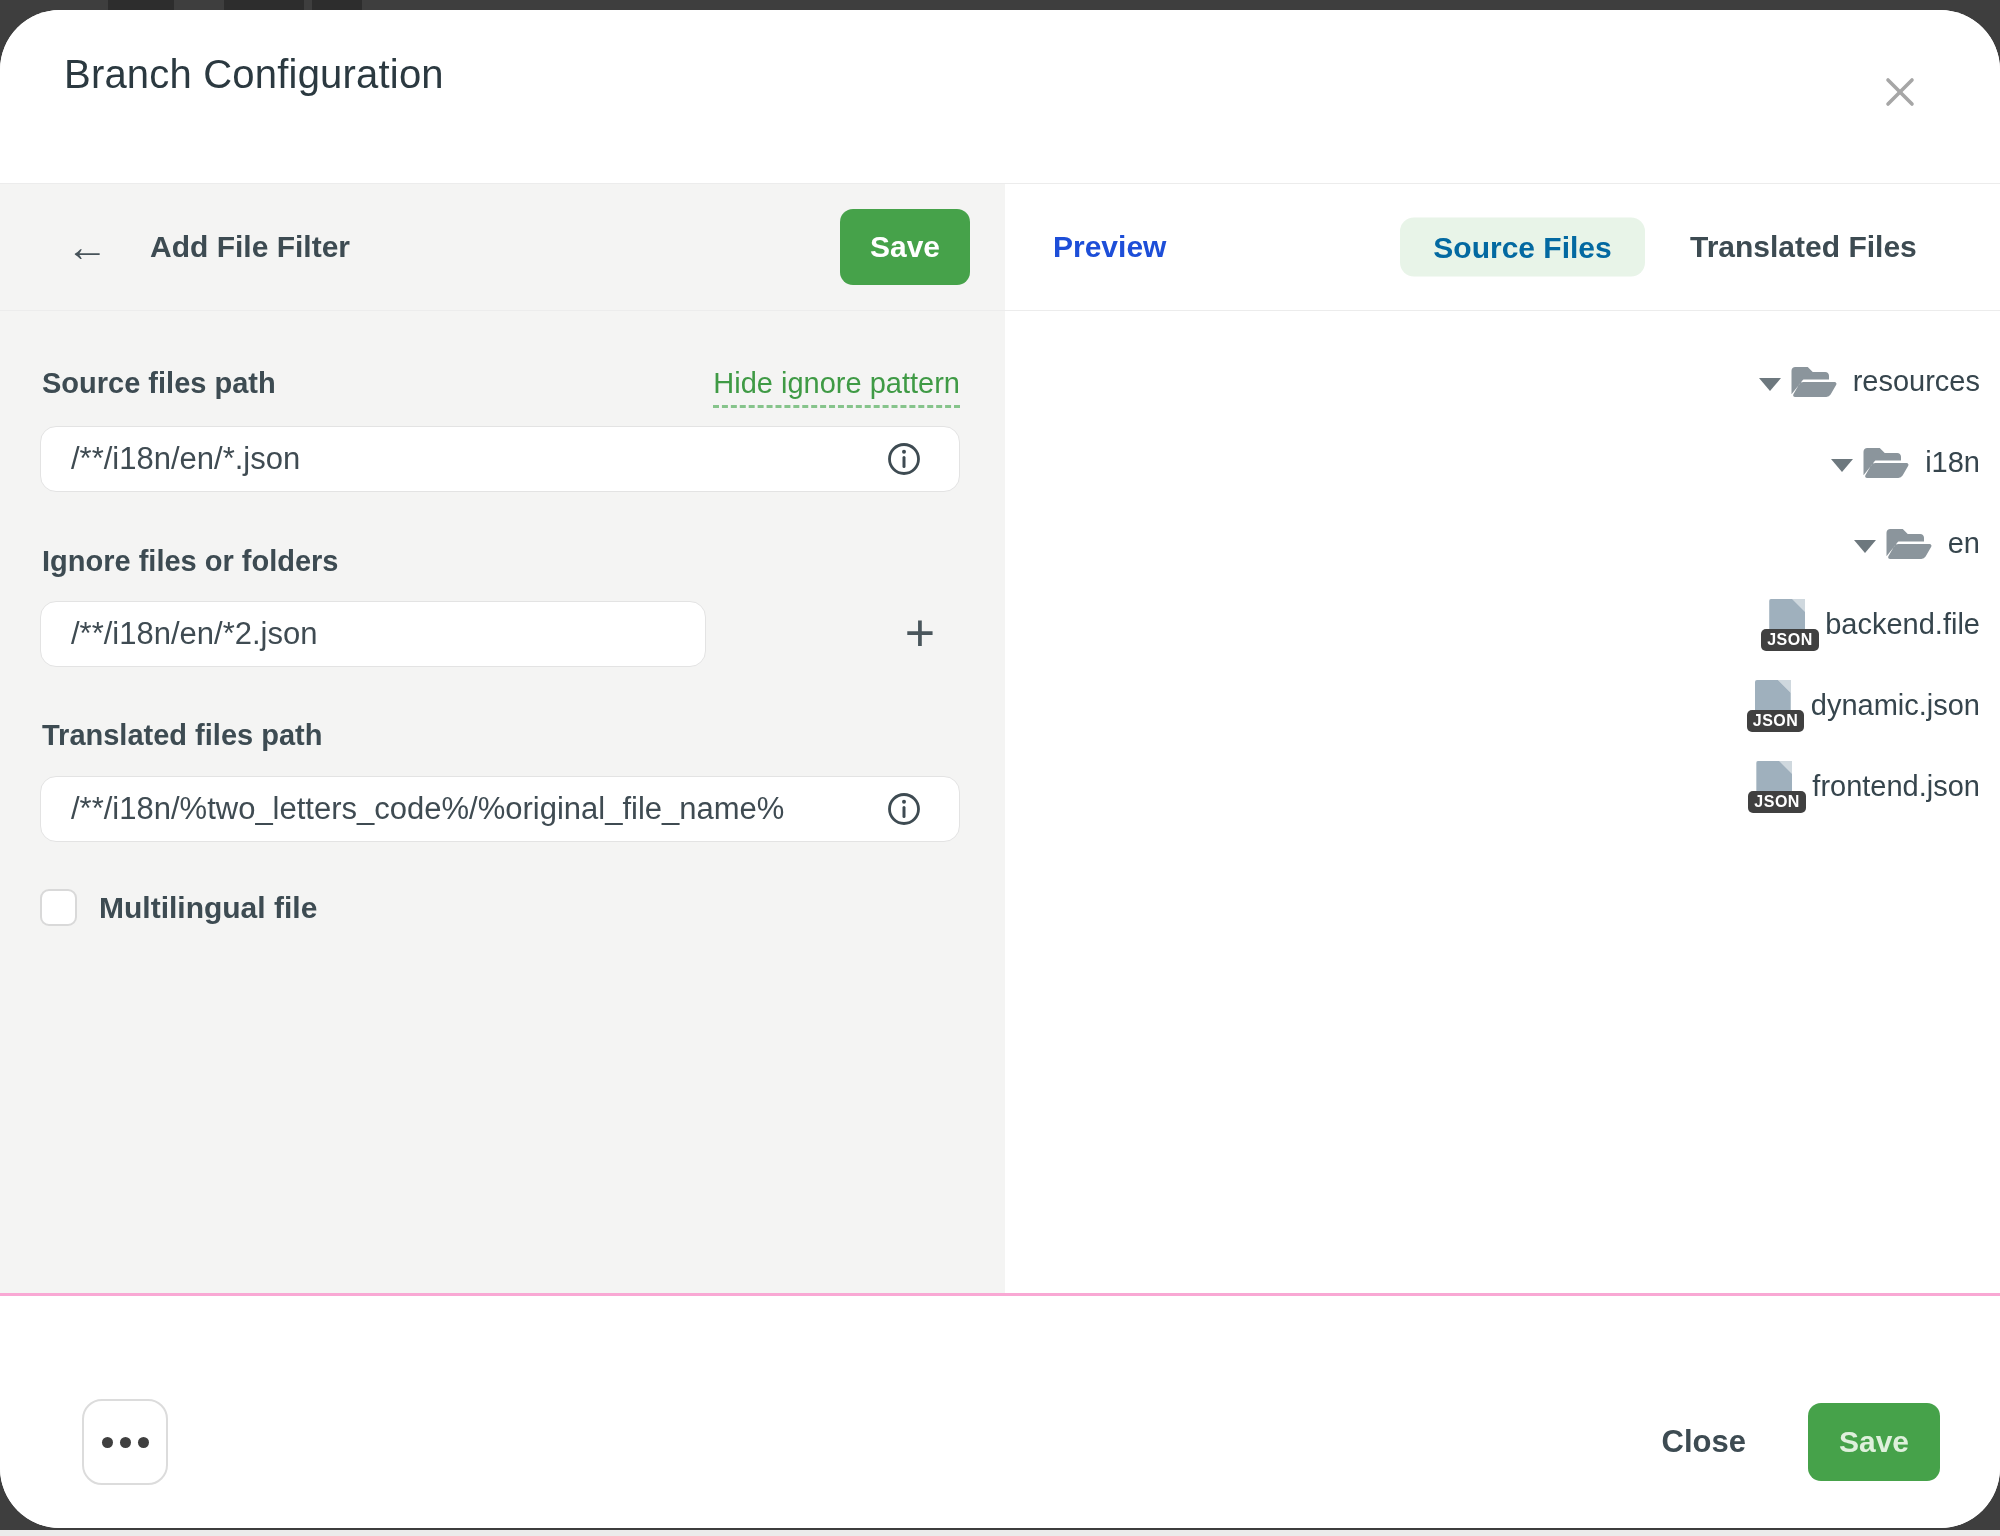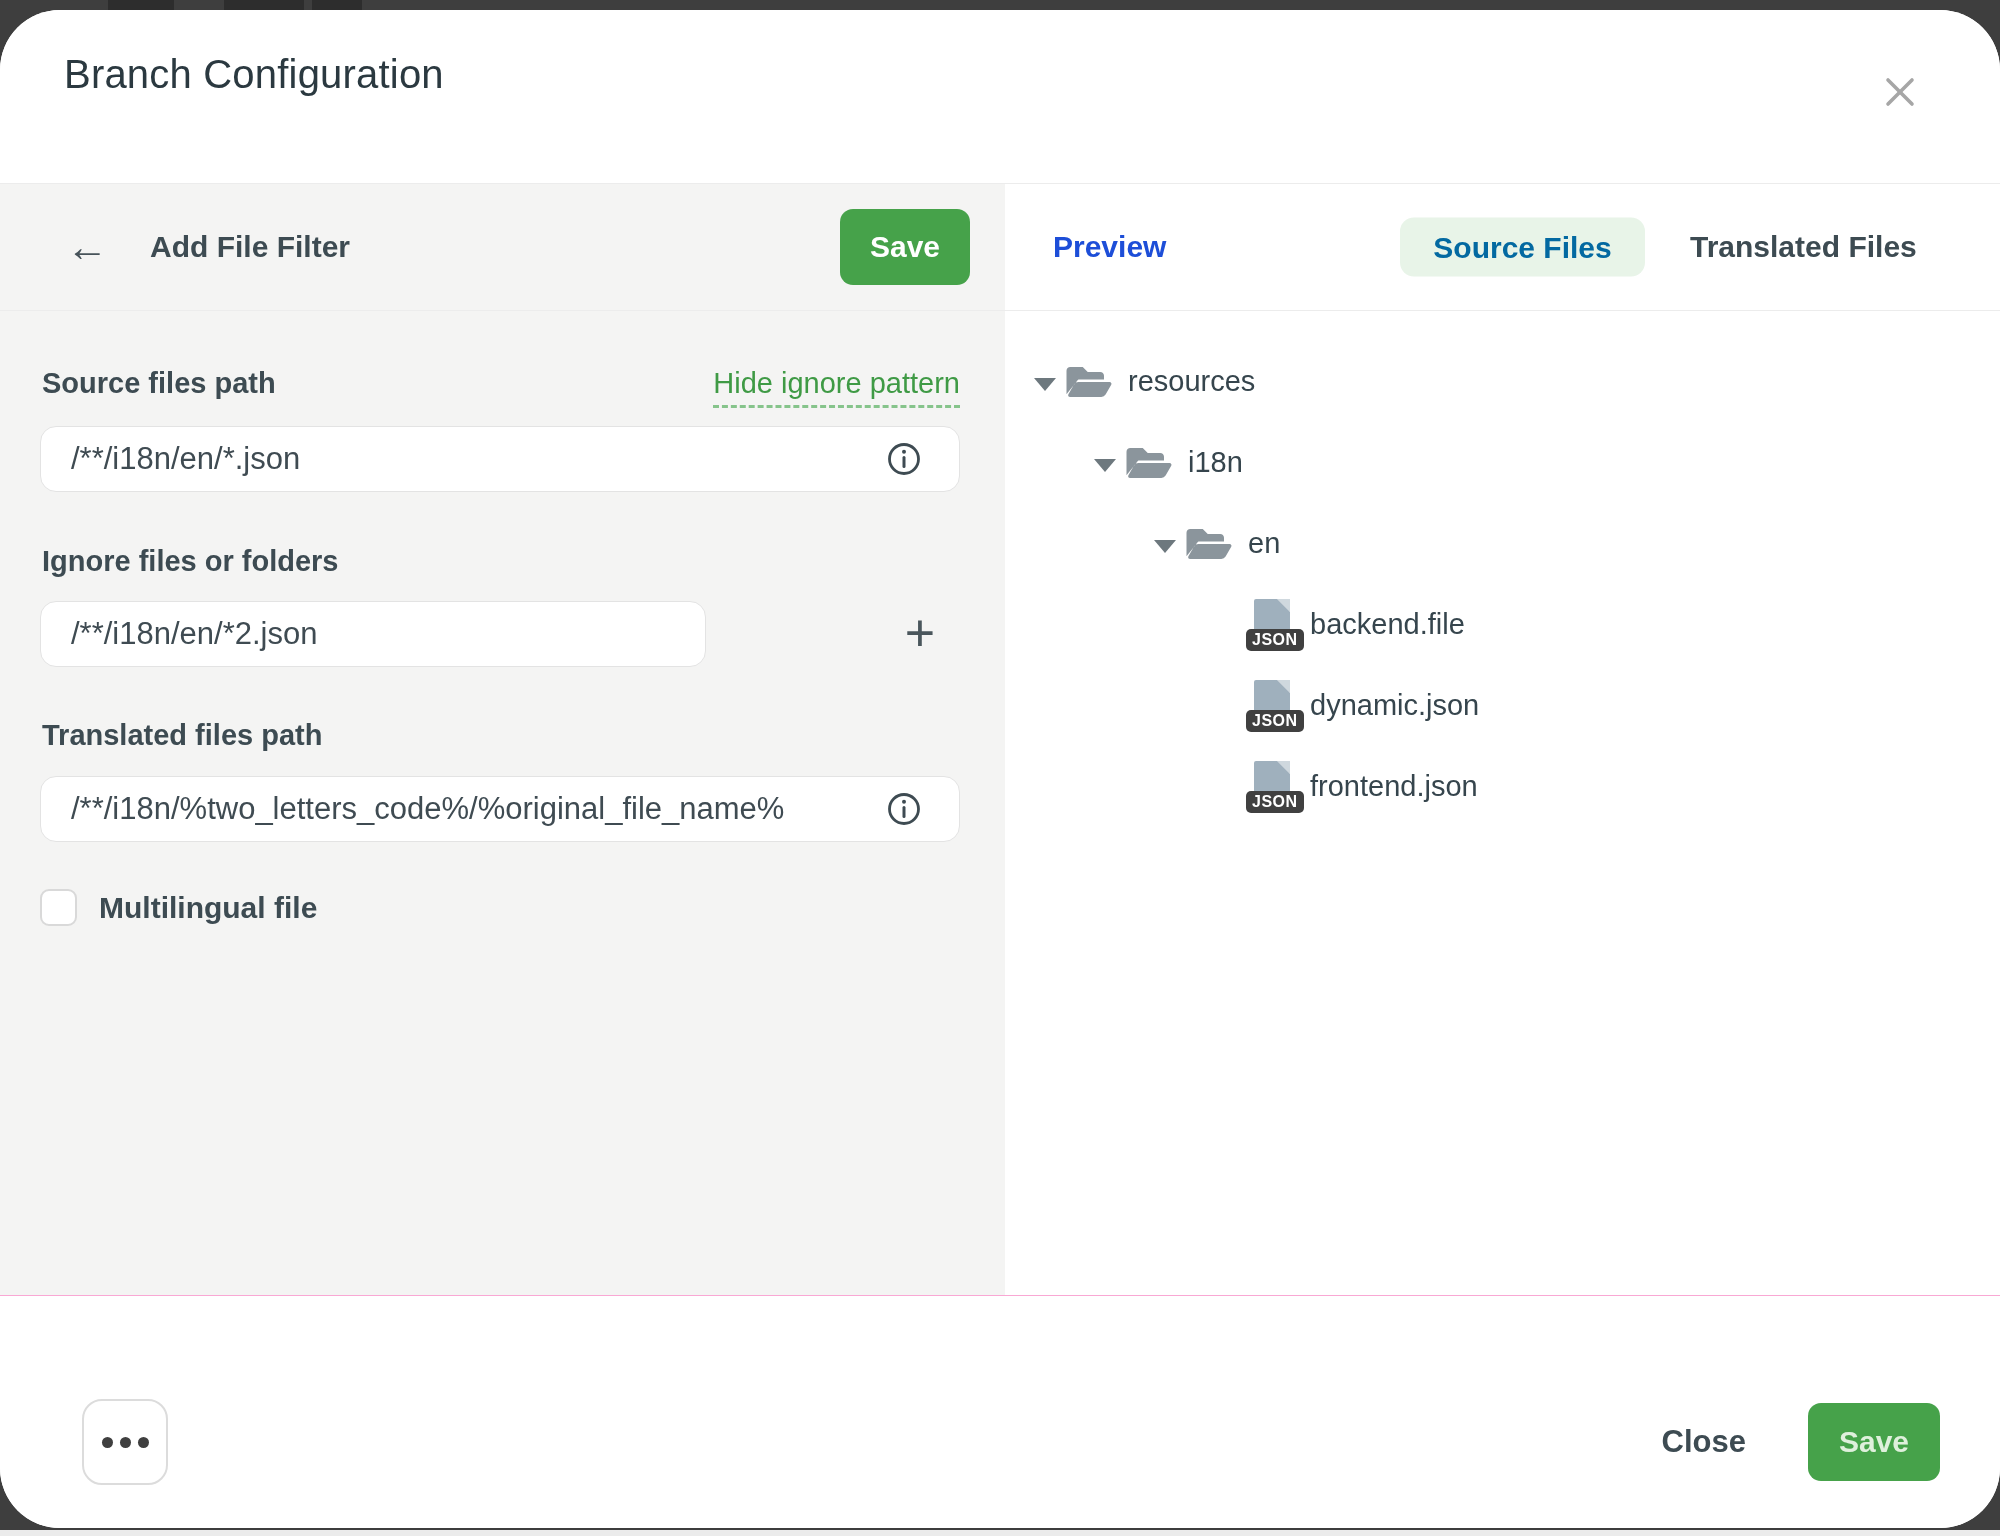--- a/index.html
+++ b/index.html
@@ -78,21 +78,21 @@
   .input-translated{left:40px;top:465px;width:920px;}
   .info-3{left:886px;top:480px;}
   .check-row{position:absolute;left:40px;top:578px;display:flex;align-items:center;cursor:pointer;}
   .checkbox{
     width:37px;height:37px;background:#fff;border:2px solid #d9d9d9;border-radius:9px;box-sizing:border-box;
   }
   .check-label{margin-left:22px;font-size:30px;font-weight:600;color:#3d4b52;}
 
   
   .tree{position:absolute;left:25px;top:30px;right:20px;}
-  .tree-row{display:flex;align-items:center;height:81px;cursor:pointer;}
+  .tree-row{display:flex;align-items:center;height:81px;cursor:pointer;justify-content:flex-end;}
   .indent-0{padding-left:0;}
   .indent-1{padding-left:60px;}
   .indent-2{padding-left:120px;}
   .indent-3{padding-left:180px;}
   .caret{
     width:0;height:0;border-left:11px solid transparent;border-right:11px solid transparent;
     border-top:13px solid #6d787e;margin:6px 10px 0 4px;flex:none;
   }
   .caret-space{width:36px;flex:none;}
   .folder-ic{width:46px;height:40px;flex:none;margin-right:16px;}
@@ -105,21 +105,21 @@
   .doc-fold{
     position:absolute;left:31px;top:0;width:0;height:0;
     border-left:13px solid transparent;border-top:13px solid #cfd8de;
   }
   .json-badge{
     position:absolute;left:0;bottom:0;background:#404040;color:#fff;border-radius:5px;
     font-size:16px;font-weight:700;padding:2px 6px;letter-spacing:.5px;line-height:1.1;
   }
 
   
-  .footer{position:absolute;left:0;right:0;bottom:0;height:232px;background:#fff;border-top:1px solid #f9a8d4;}
+  .footer{position:absolute;left:0;right:0;bottom:0;height:232px;background:#fff;border-top:3px solid #f9a8d4;}
   .more-btn{
     position:absolute;left:82px;top:103px;width:86px;height:86px;background:#fff;border:2px solid #dcdcdc;
     border-radius:20px;cursor:pointer;display:flex;align-items:center;justify-content:center;gap:7px;box-sizing:border-box;
   }
   .dot{width:11px;height:11px;border-radius:50%;background:#3f3f3f;}
   .footer-close{
     position:absolute;right:248px;top:110px;height:72px;display:flex;align-items:center;
     background:transparent;border:none;font-family:inherit;font-size:31px;font-weight:600;color:#3d4b52;cursor:pointer;
   }
   .footer-save{position:absolute;right:60px;top:107px;width:132px;height:78px;color:#dff0dc;}

